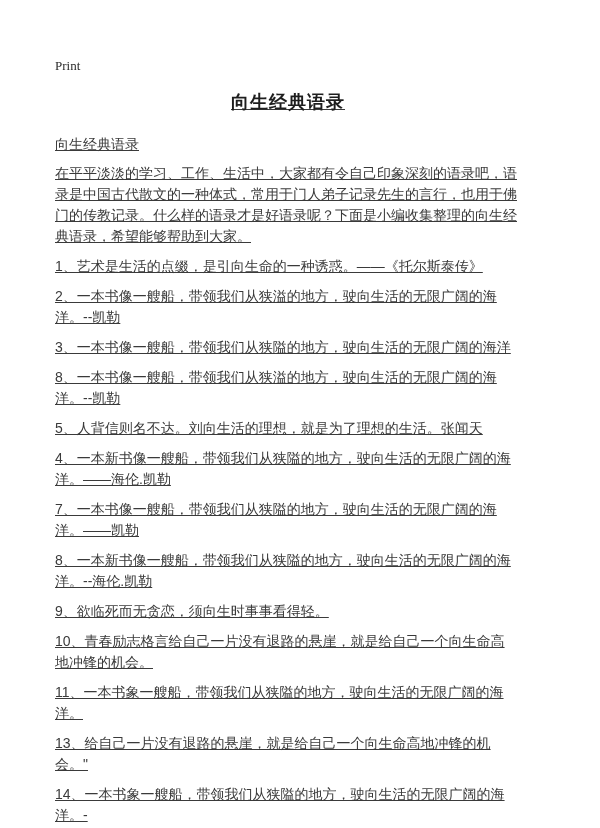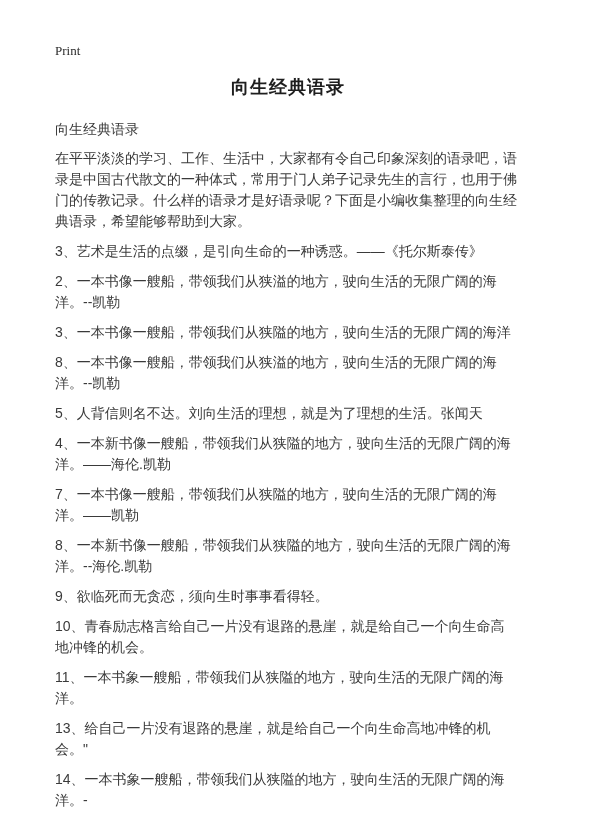--- a/index.html
+++ b/index.html
@@ -8,21 +8,22 @@
     height: 828px;
     background: #ffffff;
     color: #3a3a3a;
     font-family: "Liberation Sans", "DejaVu Sans", sans-serif;
     overflow: hidden;
   }
   .doc {
     box-sizing: border-box;
     width: 561px;
     height: 828px;
-    padding: 41px 40px 40px 55px;
+    padding: 56px 40px 40px 55px;
+    text-decoration: underline;
   }
   .print-label {
     font-family: "Liberation Serif", "DejaVu Serif", serif;
     font-size: 13px;
     color: #2c2c2c;
     margin: 0 0 16px 0;
     display: inline-block;
     cursor: pointer;
   }
   h1.title {
@@ -52,21 +53,21 @@
 <div class="doc">
 
   <span class="print-label">Print</span>
 
   <h1 class="title">向生经典语录</h1>
 
   <p class="subtitle">向生经典语录</p>
 
   <p class="body-text">在平平淡淡的学习、工作、生活中，大家都有令自己印象深刻的语录吧，语录是中国古代散文的一种体式，常用于门人弟子记录先生的言行，也用于佛门的传教记录。什么样的语录才是好语录呢？下面是小编收集整理的向生经典语录，希望能够帮助到大家。</p>
 
-  <p class="body-text">3、艺术是生活的点缀，是引向生命的一种诱惑。——《托尔斯泰传》</p>
+  <p class="body-text">1、艺术是生活的点缀，是引向生命的一种诱惑。——《托尔斯泰传》</p>
   <p class="body-text">2、一本书像一艘船，带领我们从狭溢的地方，驶向生活的无限广阔的海洋。--凯勒</p>
   <p class="body-text">3、一本书像一艘船，带领我们从狭隘的地方，驶向生活的无限广阔的海洋</p>
   <p class="body-text">8、一本书像一艘船，带领我们从狭溢的地方，驶向生活的无限广阔的海洋。--凯勒</p>
   <p class="body-text">5、人背信则名不达。刘向生活的理想，就是为了理想的生活。张闻天</p>
   <p class="body-text">4、一本新书像一艘船，带领我们从狭隘的地方，驶向生活的无限广阔的海洋。——海伦.凯勒</p>
   <p class="body-text">7、一本书像一艘船，带领我们从狭隘的地方，驶向生活的无限广阔的海洋。——凯勒</p>
   <p class="body-text">8、一本新书像一艘船，带领我们从狭隘的地方，驶向生活的无限广阔的海洋。--海伦.凯勒</p>
   <p class="body-text">9、欲临死而无贪恋，须向生时事事看得轻。</p>
   <p class="body-text">10、青春励志格言给自己一片没有退路的悬崖，就是给自己一个向生命高地冲锋的机会。</p>
   <p class="body-text">11、一本书象一艘船，带领我们从狭隘的地方，驶向生活的无限广阔的海洋。</p>

